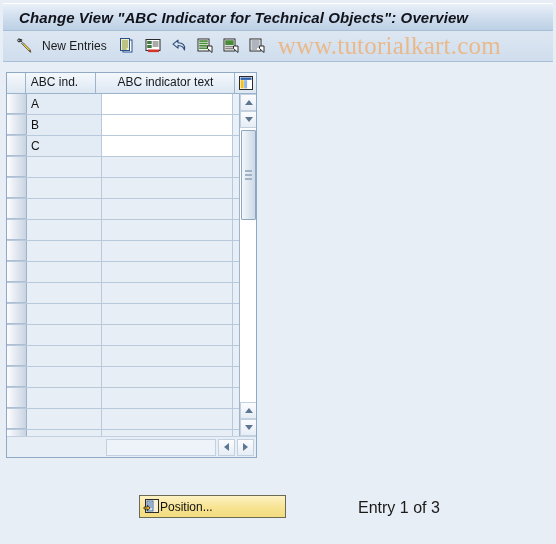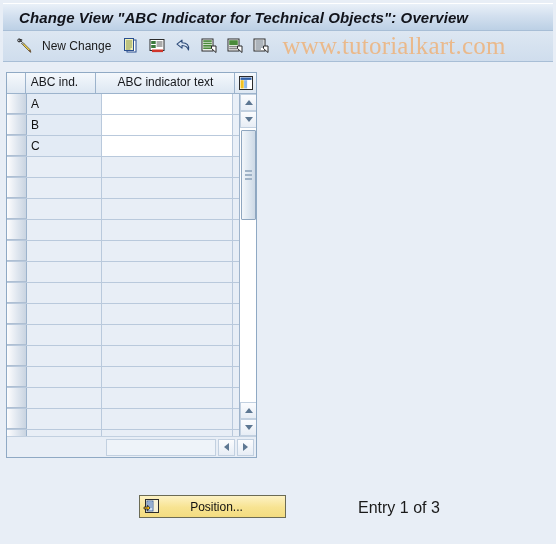--- a/index.html
+++ b/index.html
@@ -276,21 +276,21 @@
     box-sizing: border-box;
     background: linear-gradient(to bottom, #fdf2c4 0%, #f7e391 55%, #f3dc80 100%);
     border: 1px solid #6b6b55;
     display: flex;
     align-items: center;
     padding-left: 3px;
     cursor: pointer;
   }
   #position-button .pos-label {
     flex: 1;
-    text-align: center;
+    text-align: left;
     font-size: 12px;
     color: #111;
     padding-right: 12px;
   }
   #entry-status {
     position: absolute;
     left: 358px;
     top: 499px;
     font-size: 16px;
     color: #1a1a1a;
@@ -310,21 +310,21 @@
     <svg width="20" height="20" viewBox="0 0 20 20">
       <path d="M4 4 q2 -1 3.2 0.4" stroke="#2b2b2b" stroke-width="1.1" fill="none"></path>
       <path d="M3.6 5.4 q2 -1 3.2 0.4" stroke="#2b2b2b" stroke-width="1.1" fill="none"></path>
       <circle cx="4.2" cy="4.4" r="1.5" fill="none" stroke="#2b2b2b" stroke-width="1"></circle>
       <path d="M6.5 7.5 L13.5 14.5 L15.8 16.2 L15 13.6 L8 6.6 Z" fill="#f4d44c" stroke="#55513a" stroke-width="0.8"></path>
       <path d="M13.5 14.5 L15.8 16.2 L15.2 14.2 Z" fill="#d9603c" stroke="#55513a" stroke-width="0.6"></path>
       <path d="M6.5 7.5 L8 6.6 L9 7.6 L7.5 8.5 Z" fill="#cfd8e4" stroke="#55513a" stroke-width="0.6"></path>
     </svg>
   </div>
 
-  <span class="tb-label">New Change</span>
+  <span class="tb-label">New Entries</span>
 
   <div class="tb-btn">
     <svg width="18" height="18" viewBox="0 0 18 18">
       <rect x="5" y="3" width="9" height="12" fill="#ffffff" stroke="#2a4f8f" stroke-width="1"></rect>
       <rect x="2.5" y="1.5" width="9" height="12" fill="#f2f0b8" stroke="#2a4f8f" stroke-width="1"></rect>
       <g stroke="#7a8a3a" stroke-width="0.9">
         <line x1="4" y1="4" x2="10" y2="4"></line>
           <line x1="4" y1="6" x2="10" y2="6"></line>
         <line x1="4" y1="8" x2="10" y2="8"></line>
           <line x1="4" y1="10" x2="10" y2="10"></line>

